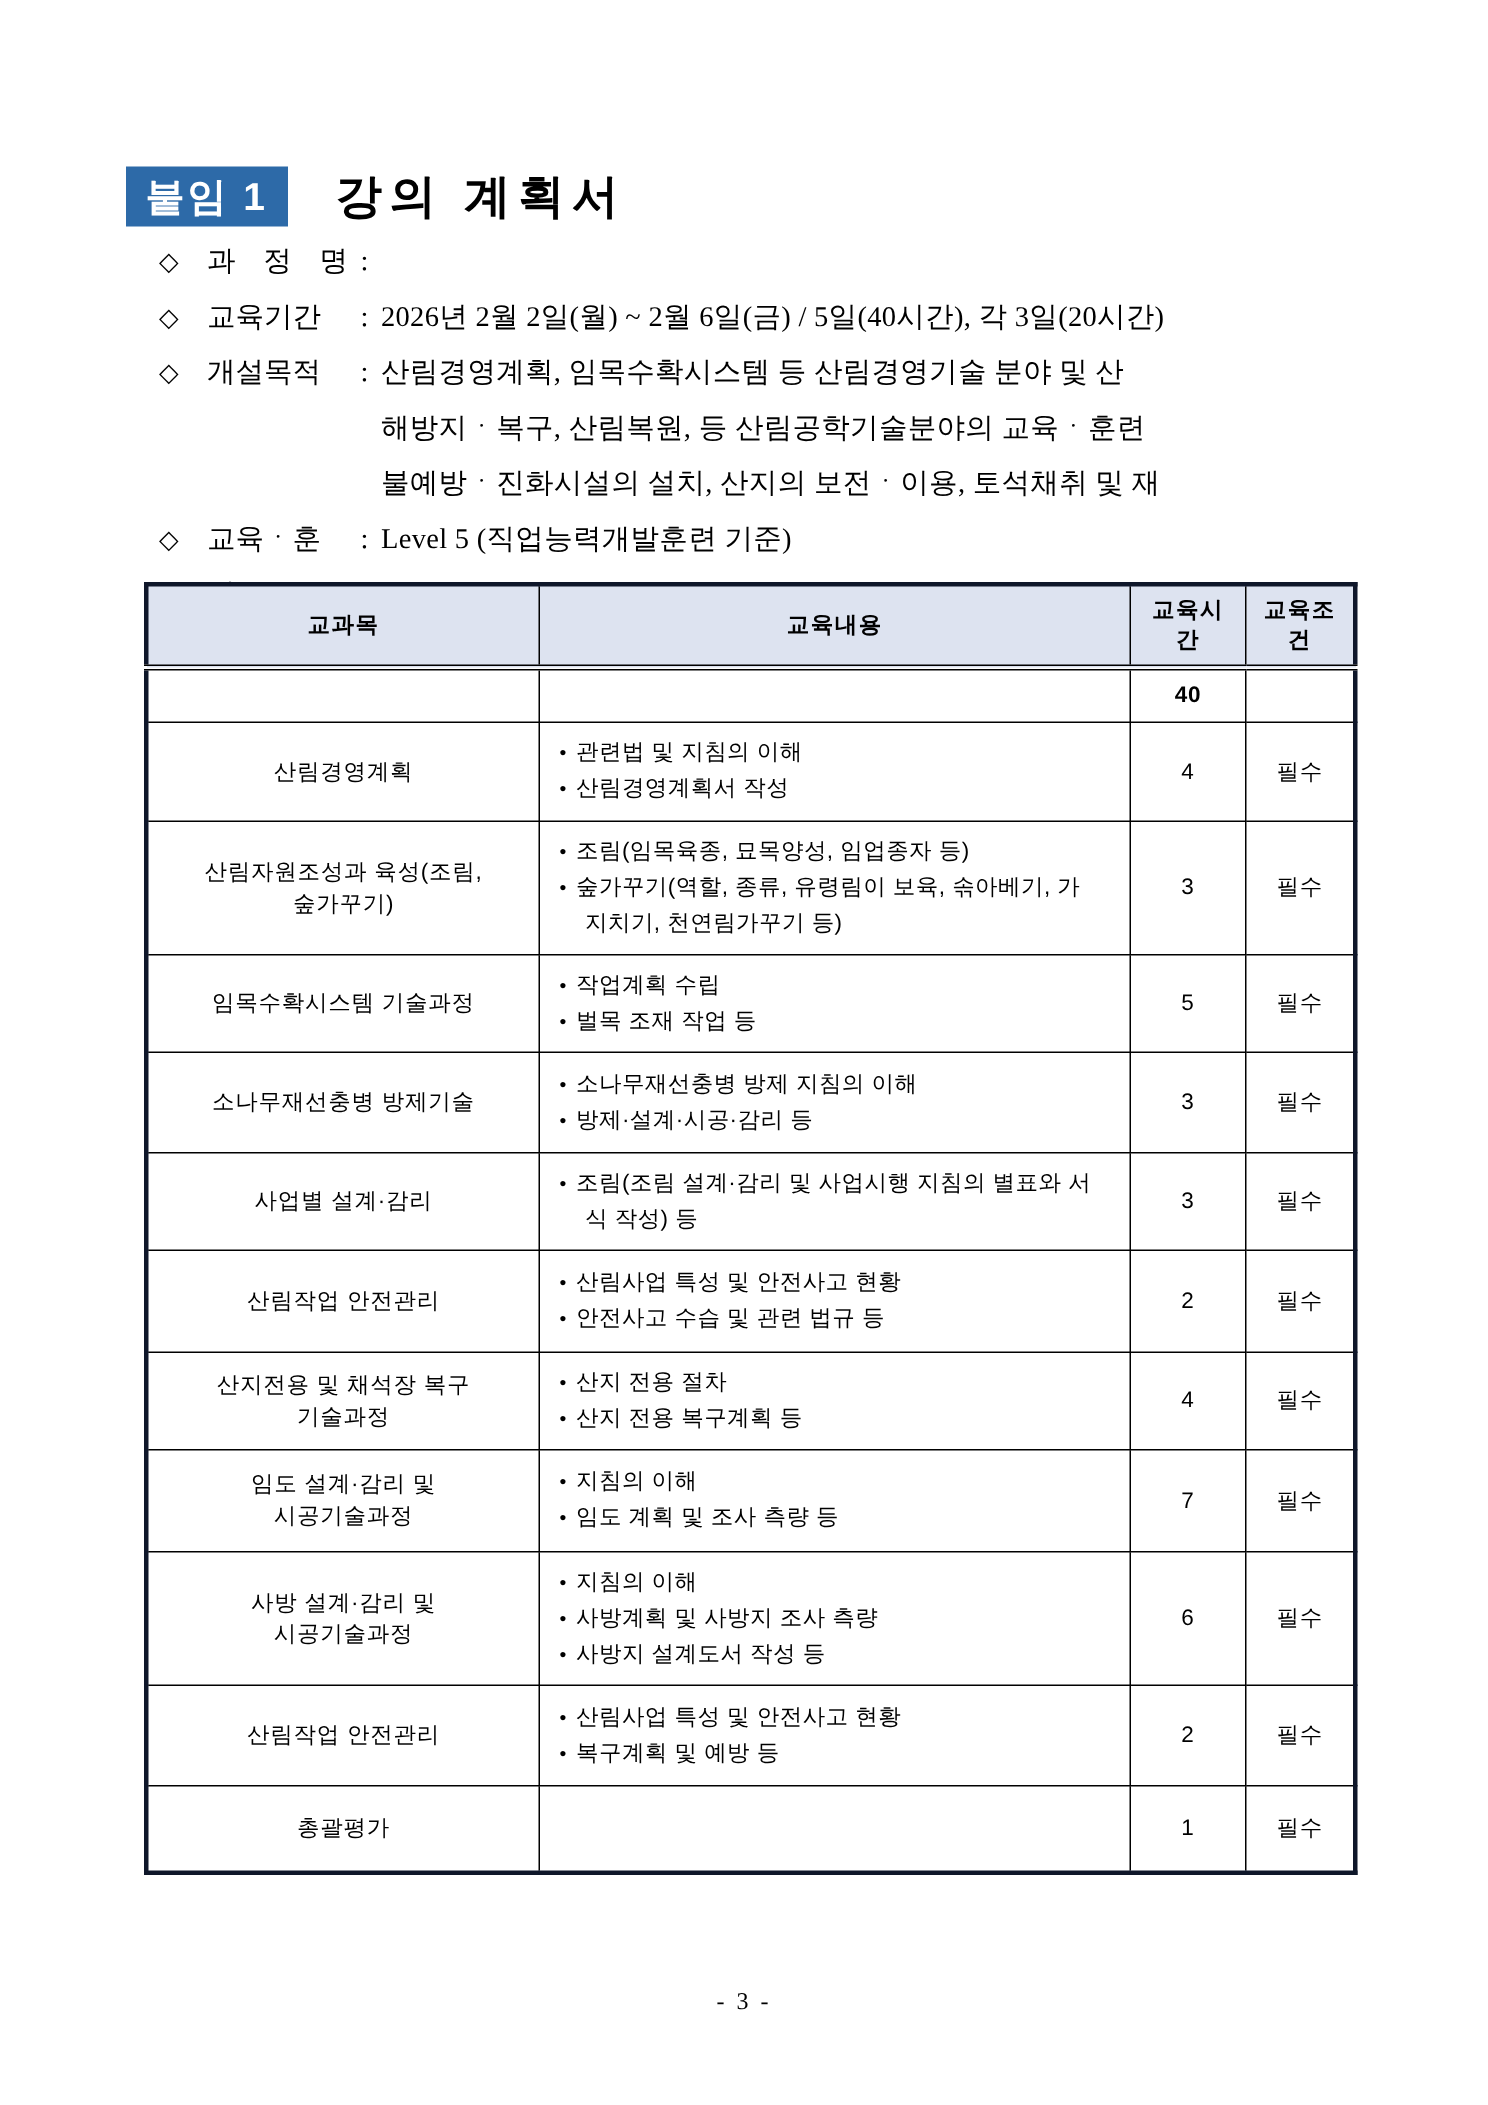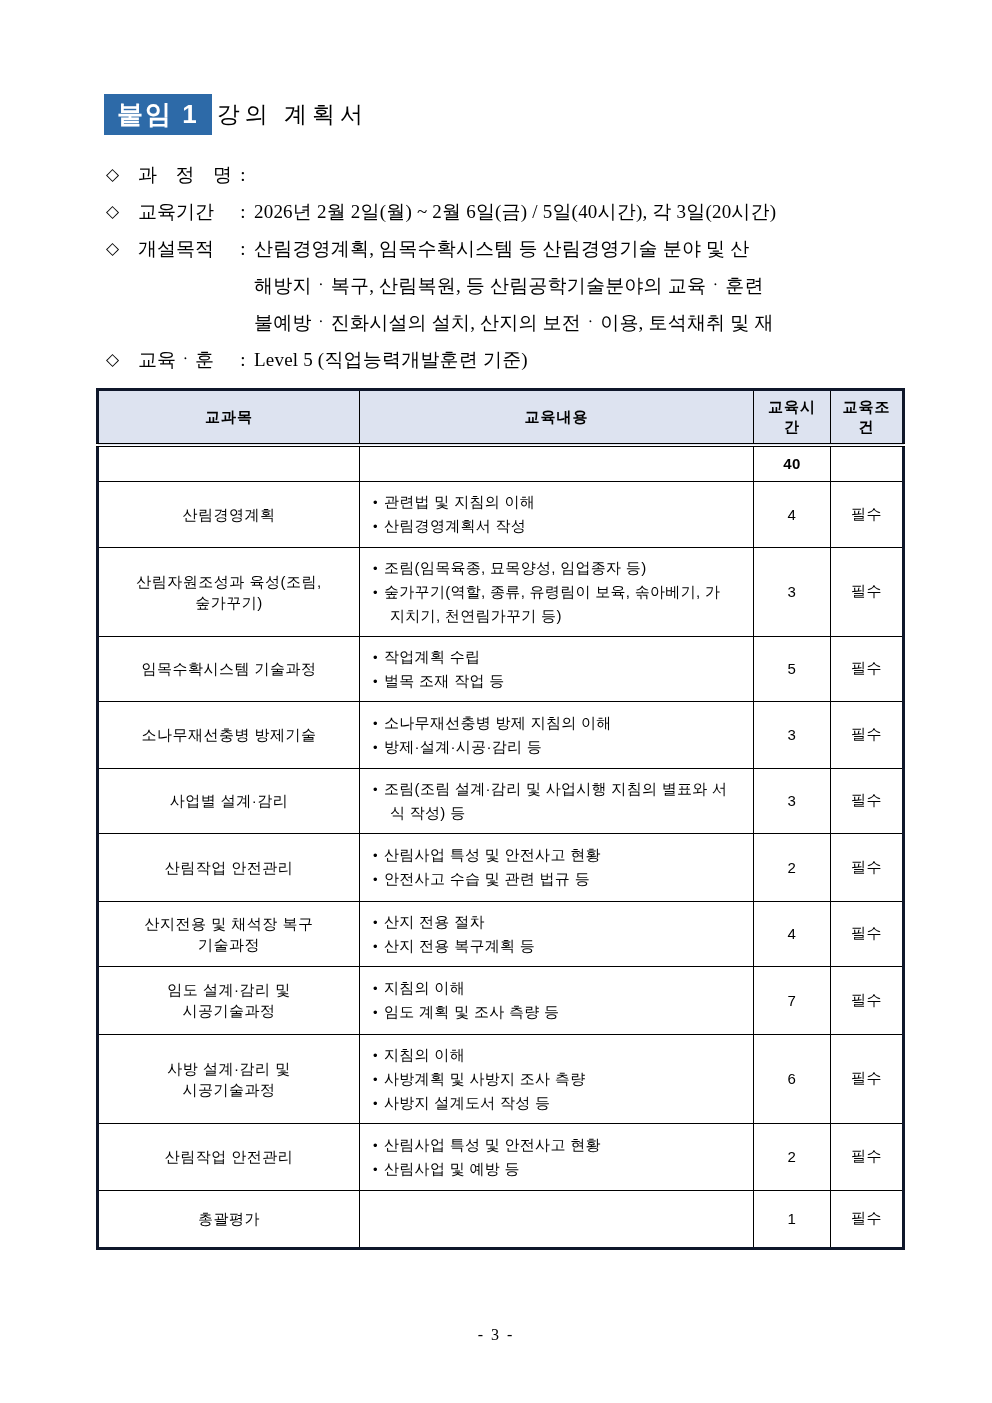--- a/index.html
+++ b/index.html
@@ -4,29 +4,29 @@
 <style>
   html,body { margin:0; padding:0; background:#ffffff; }
   .page {
     position:relative; width:992px; height:1403px; margin:0 auto;
     background:#ffffff; color:#000;
     font-family:"Liberation Serif","DejaVu Serif",serif;
     overflow:hidden;
   }
 
   
-  .doc-header { position:absolute; top:94px; left:104px; display:flex; }
+  .doc-header { position:absolute; top:94px; left:84px; display:flex; align-items:center; gap:16px; }
   .badge {
     display:inline-block; background:#2d6aa8; color:#fff;
     font-family:"Liberation Sans","DejaVu Sans",sans-serif;
     font-weight:bold; font-size:26px; line-height:40px; padding:0 13px; letter-spacing:2px;
   }
   .title {
-    margin:5px; font-family:"Liberation Sans","DejaVu Sans",sans-serif;
-    font-weight:normal; font-size:23px; letter-spacing:5px;
+    margin:16px; font-family:"Liberation Sans","DejaVu Sans",sans-serif;
+    font-weight:bold; font-size:31px; letter-spacing:5px;
   }
 
   
   .meta { position:absolute; top:156px; left:106px; width:810px; font-size:19px; line-height:37px; }
   .meta-row { display:flex; align-items:flex-start; }
   .diamond { width:32px; flex:0 0 32px; font-size:17px; }
   .meta-label { width:94px; flex:0 0 94px; text-align:justify; text-align-last:justify; }
   .meta-colon { width:22px; flex:0 0 22px; text-align:center; }
   .meta-value { flex:1; letter-spacing:0.2px; }
 
@@ -232,21 +232,21 @@
           </td>
           <td class="hours">6</td>
           <td class="cond">필수</td>
         </tr>
         <tr style="height: 67px;">
           <td class="subject">
             <div>산림작업 안전관리</div>
           </td>
           <td class="content">
             <div class="bullet-item"><span class="bullet">•</span><span>산림사업 특성 및 안전사고 현황</span></div>
-            <div class="bullet-item"><span class="bullet">•</span><span>산림사업 및 예방 등</span></div>
+            <div class="bullet-item"><span class="bullet">•</span><span>복구계획 및 예방 등</span></div>
           </td>
           <td class="hours">2</td>
           <td class="cond">필수</td>
         </tr>
         <tr style="height: 58px;">
           <td class="subject">
             <div>총괄평가</div>
           </td>
           <td class="content"></td>
           <td class="hours">1</td>

